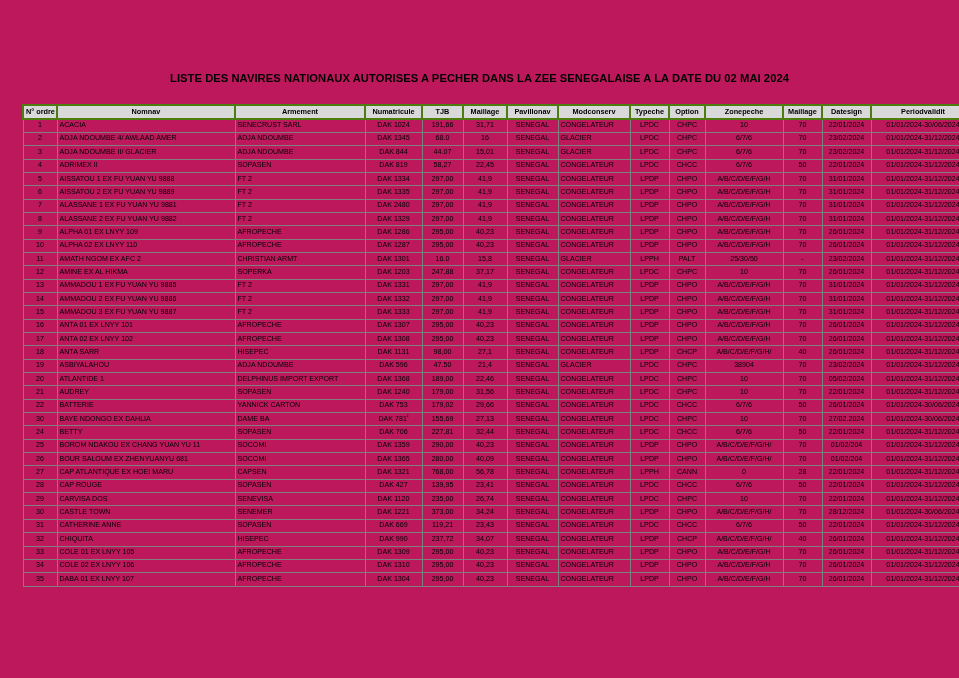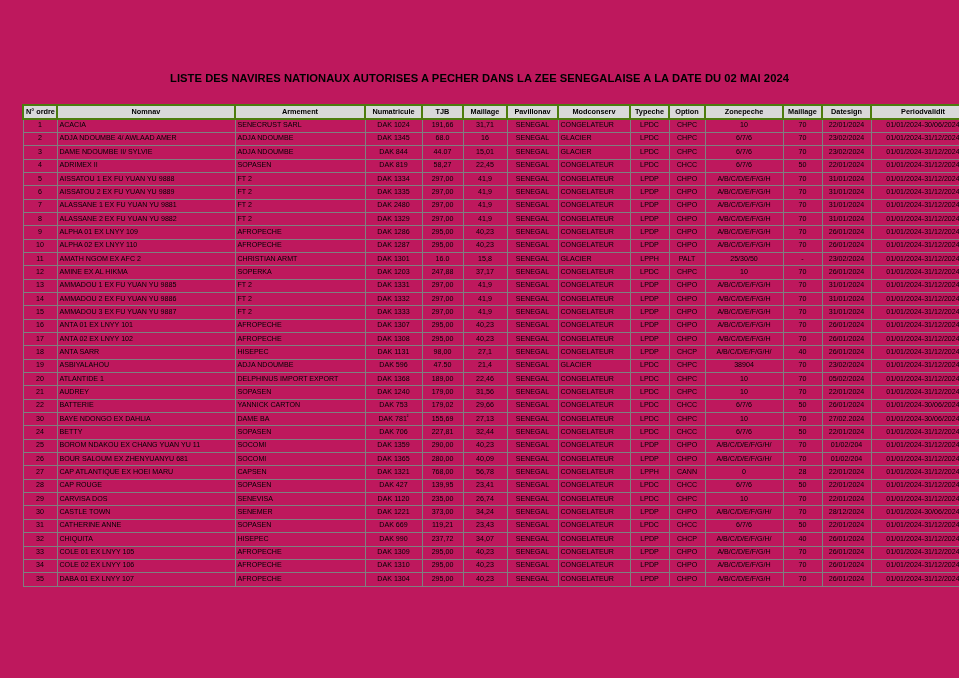--- a/index.html
+++ b/index.html
@@ -164,21 +164,21 @@
             <td class="c-text">GLACIER</td>
             <td class="c-center">LPDC</td>
             <td class="c-center">CHPC</td>
             <td class="c-center">6/7/6</td>
             <td class="c-center">70</td>
             <td class="c-center">23/02/2024</td>
             <td class="c-center">01/01/2024-31/12/2024</td>
           </tr>
           <tr>
             <td class="c-center">3</td>
-            <td class="c-text">DAME NDOUMBE II/ SYLVIE</td>
+            <td class="c-text">ADJA NDOUMBE II/ GLACIER</td>
             <td class="c-text">ADJA NDOUMBE</td>
             <td class="c-center">DAK 844</td>
             <td class="c-center">44.07</td>
             <td class="c-center">15,01</td>
             <td class="c-center">SENEGAL</td>
             <td class="c-text">GLACIER</td>
             <td class="c-center">LPDC</td>
             <td class="c-center">CHPC</td>
             <td class="c-center">6/7/6</td>
             <td class="c-center">70</td>

